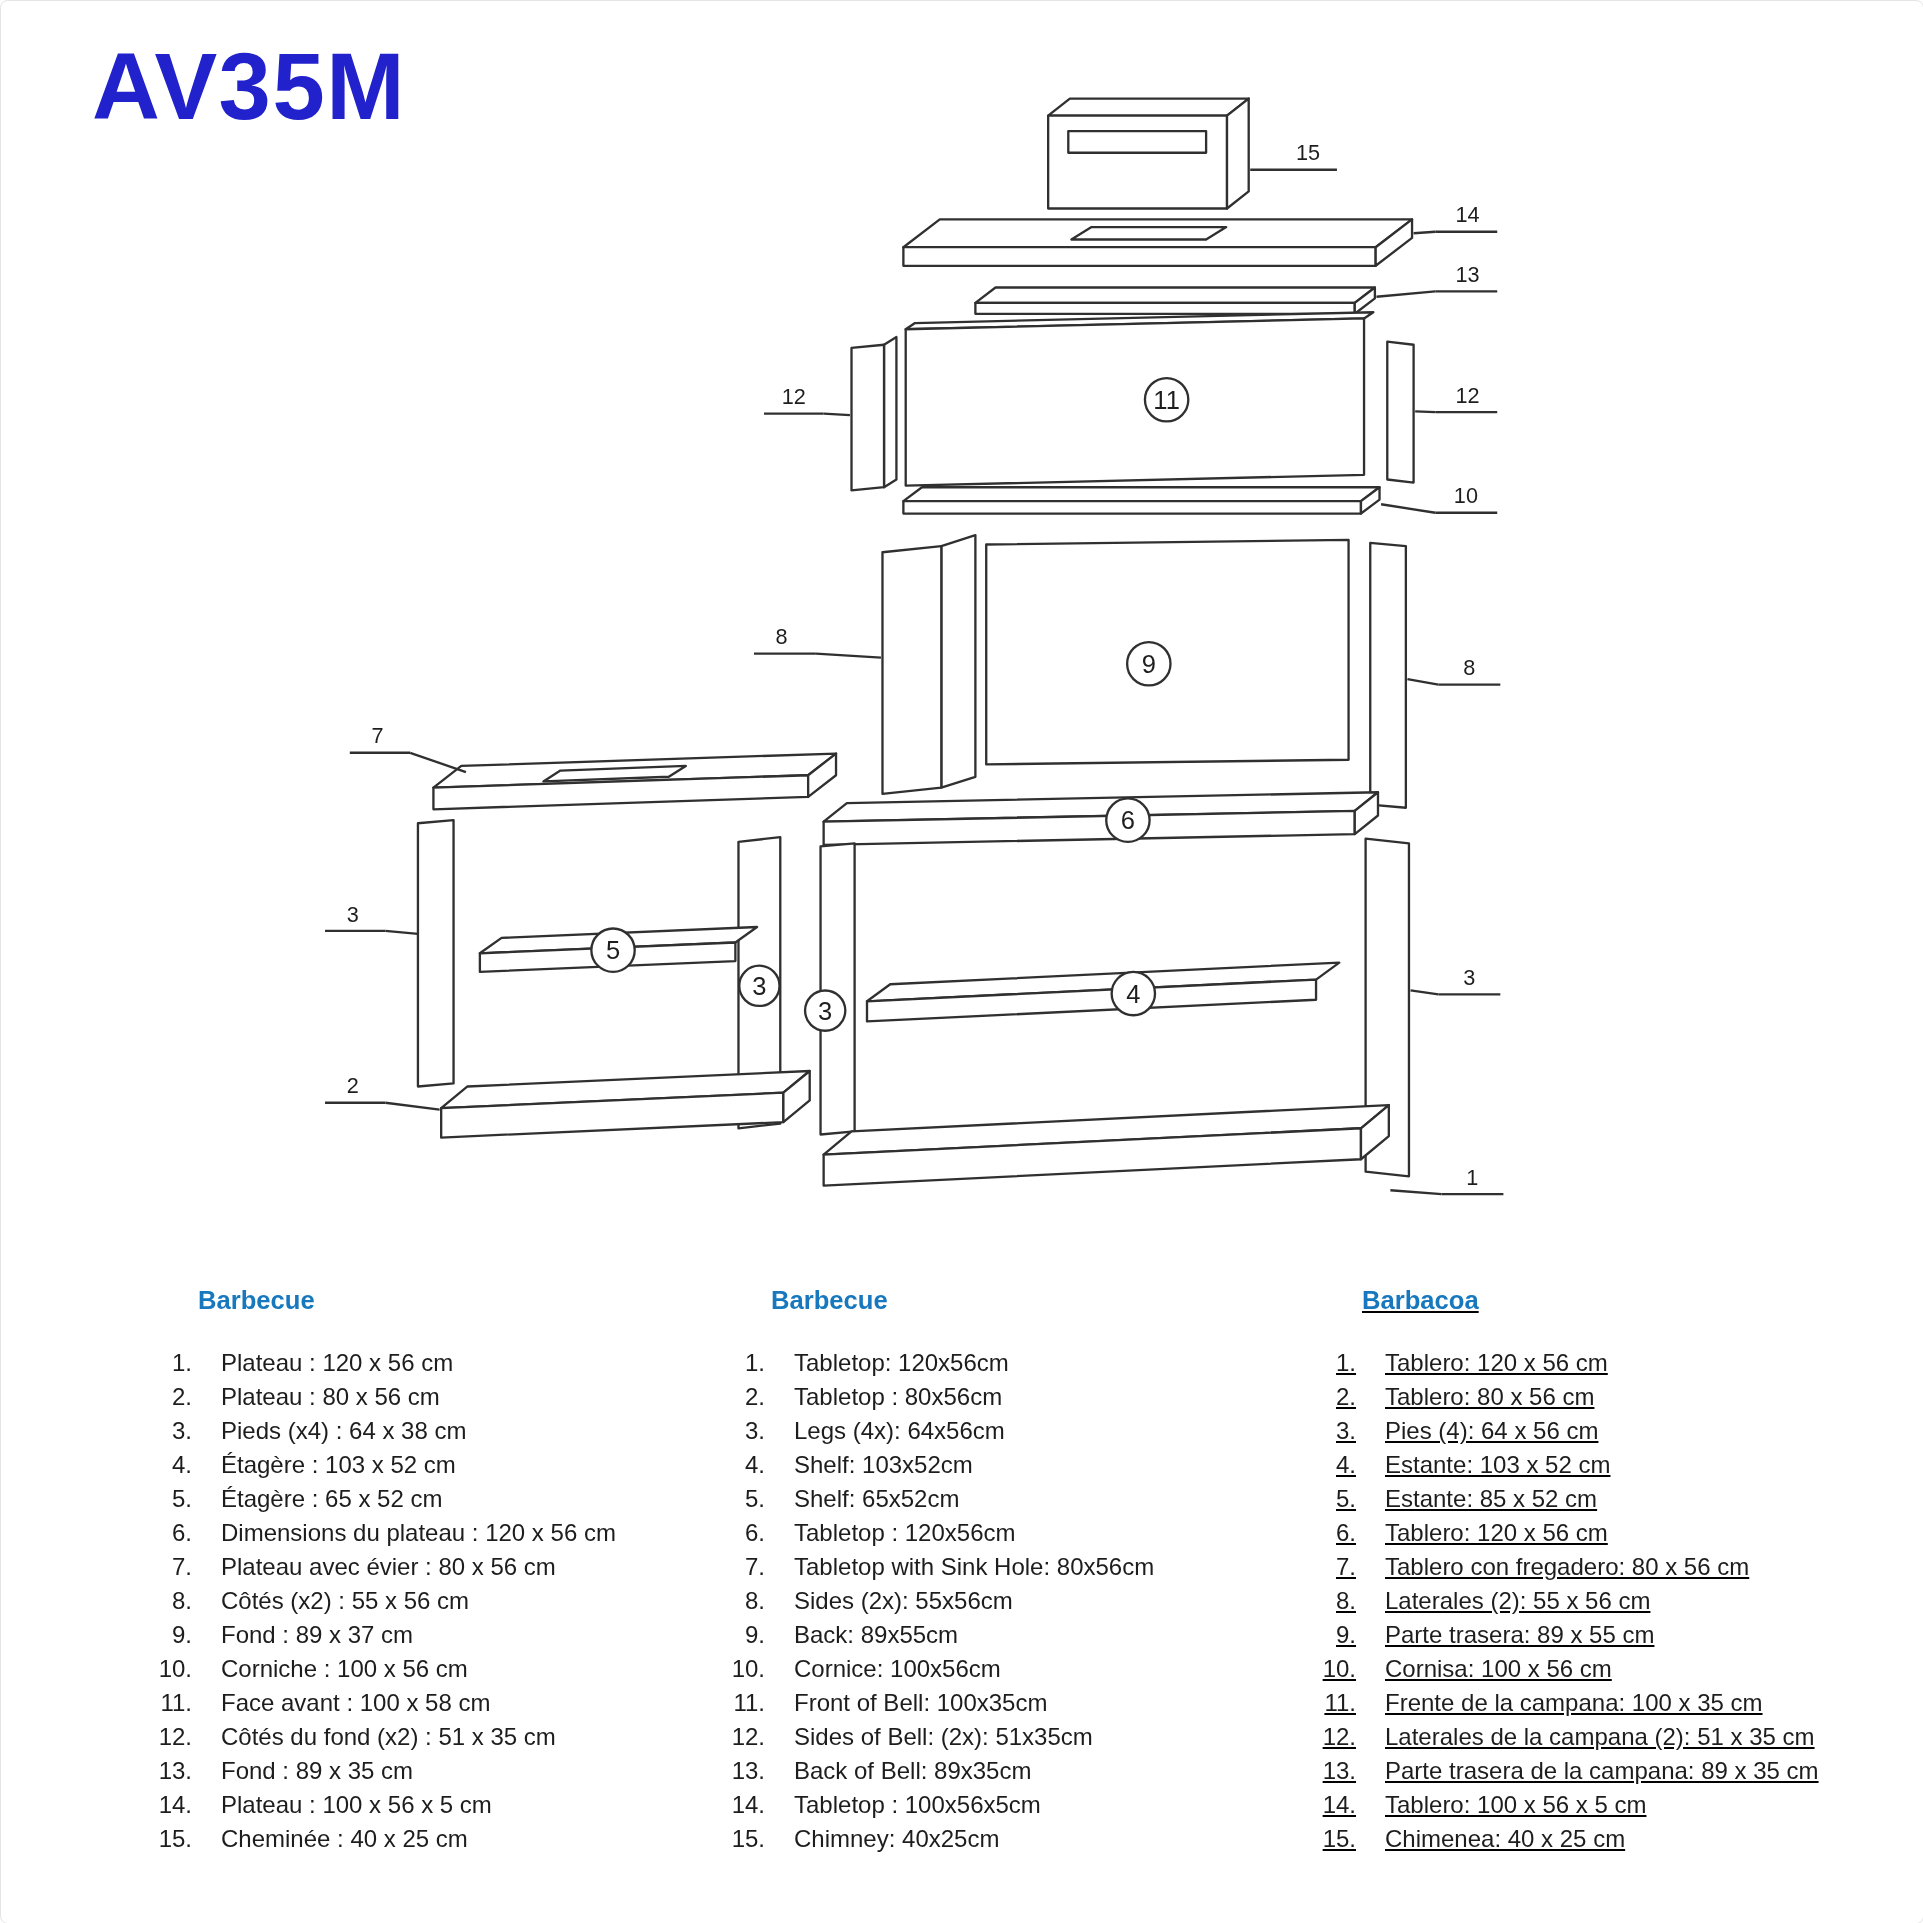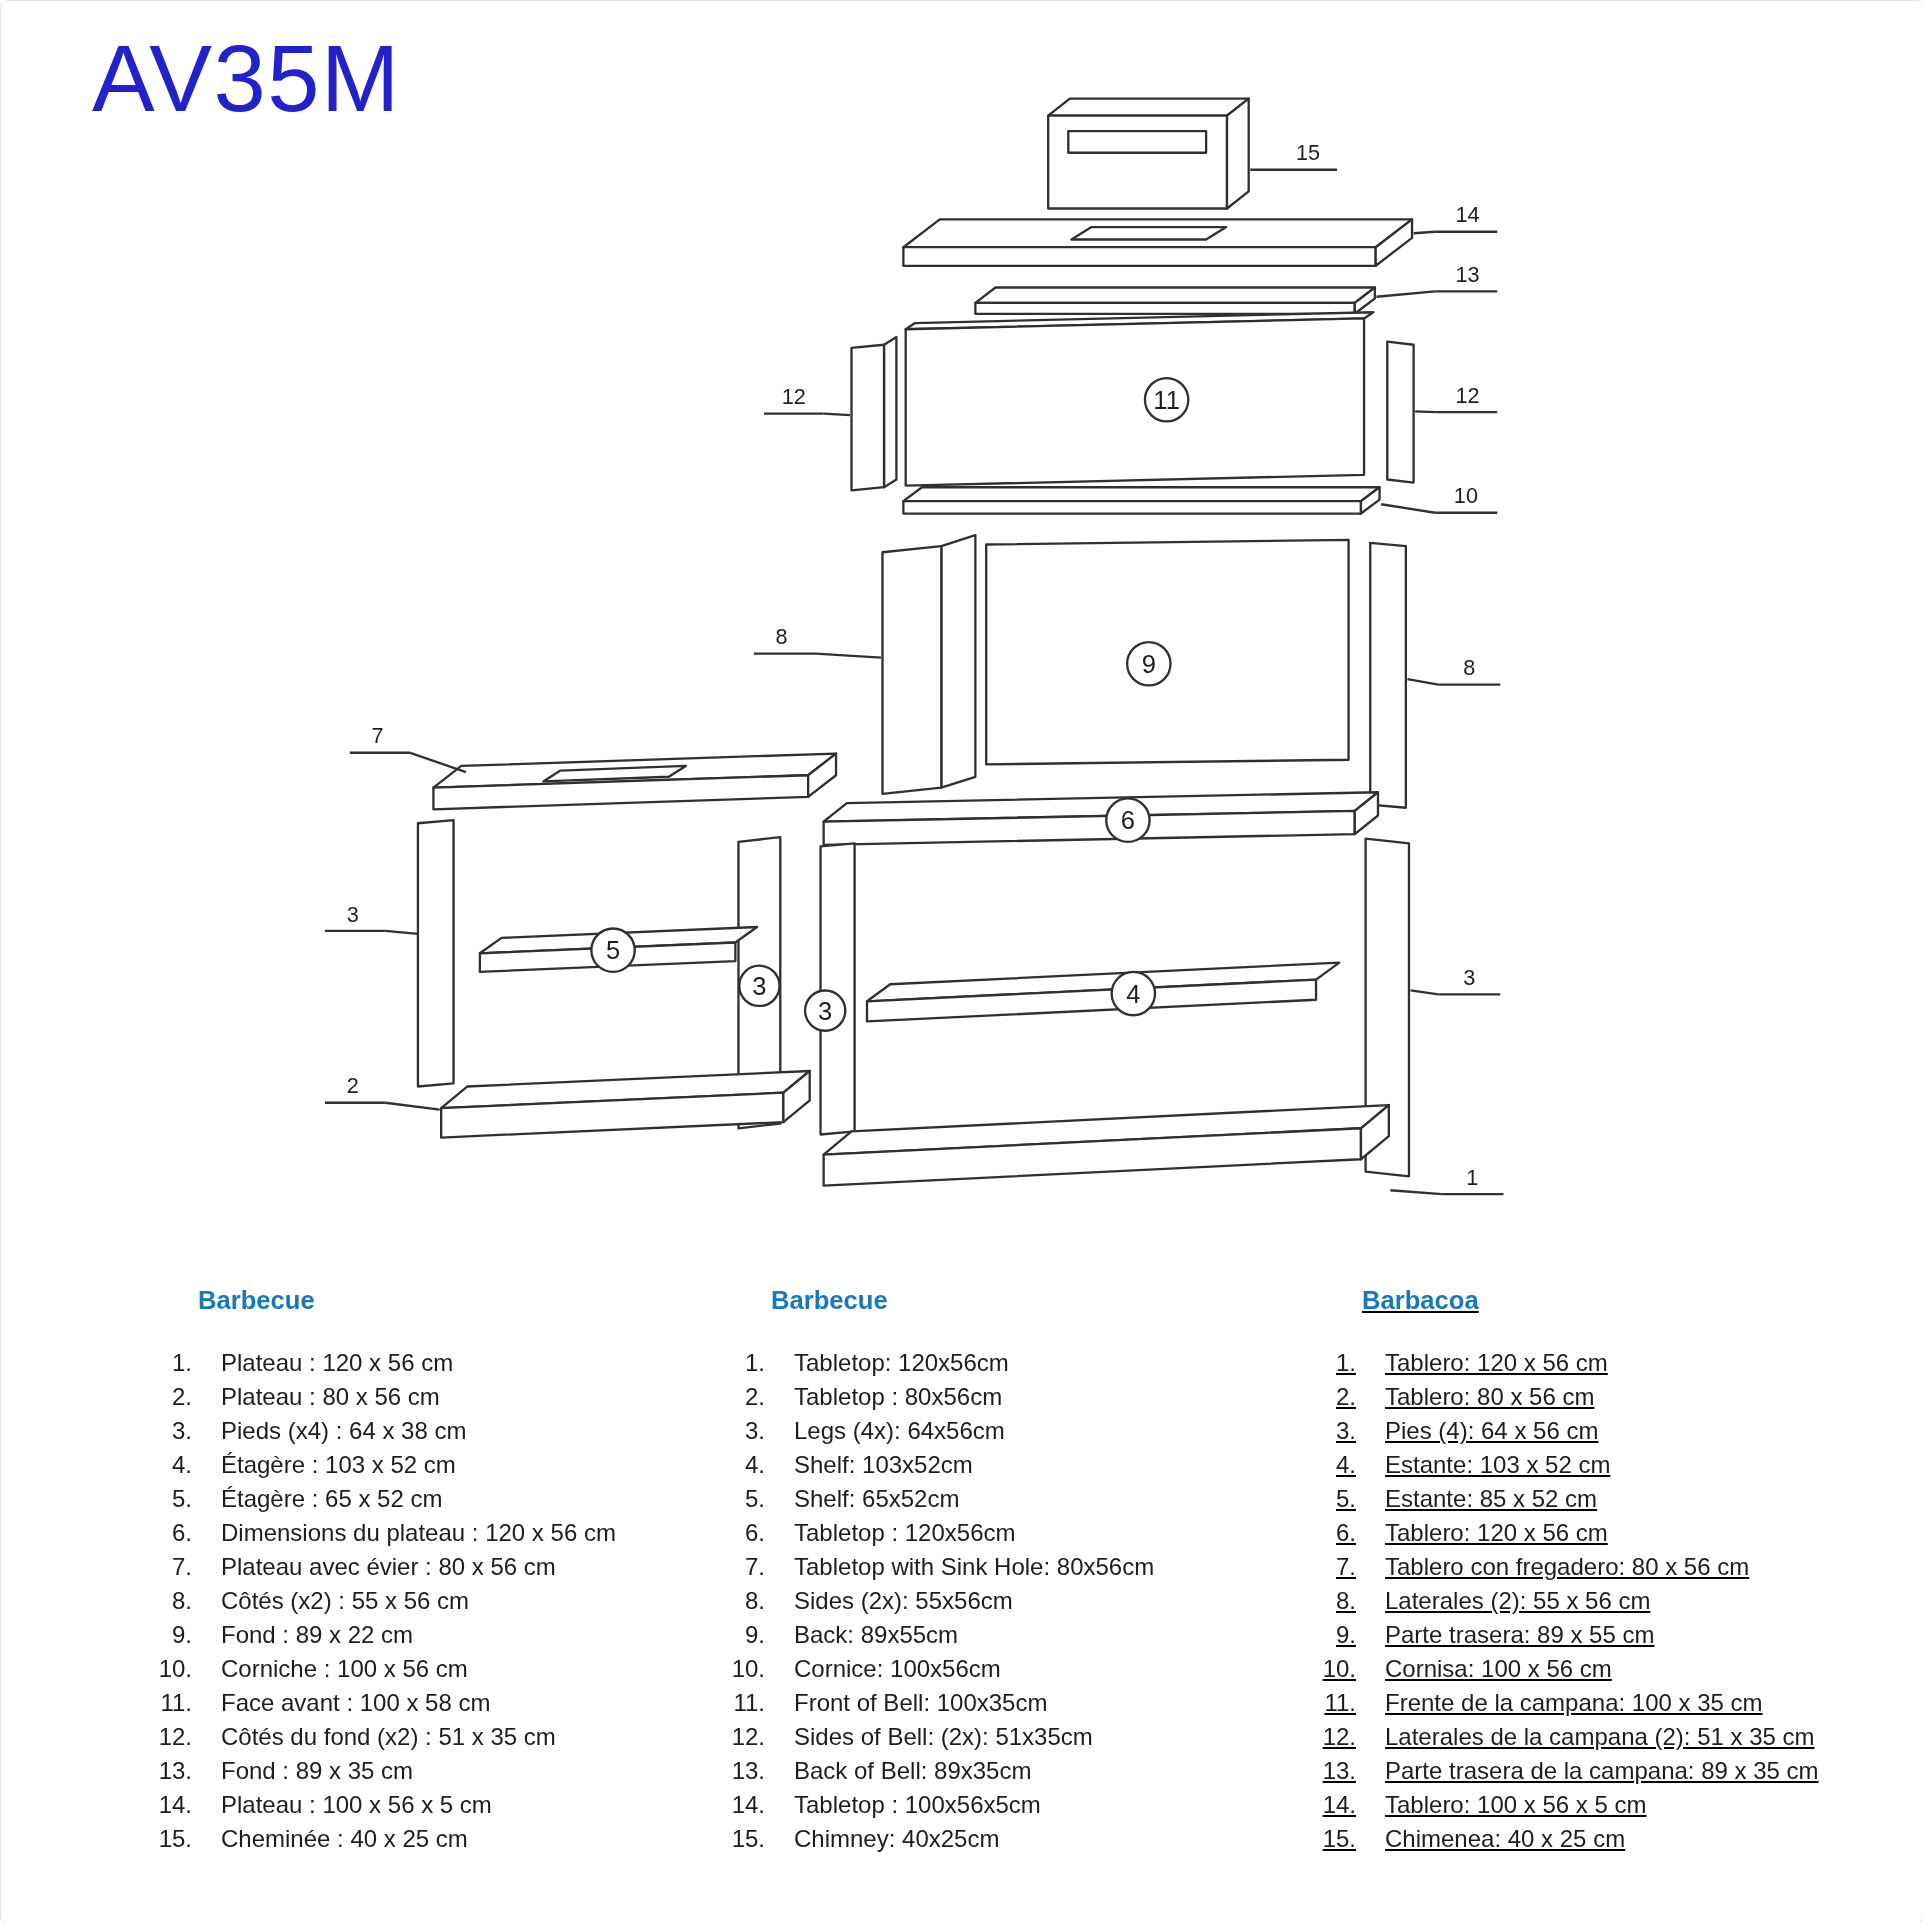--- a/index.html
+++ b/index.html
@@ -7,22 +7,22 @@
     position:relative;
     width:1924px;height:1924px;
     background:#fff;
     border:1.5px solid #e4e4e4;
     border-radius:7.7px;
     box-sizing:border-box;
     font-family:"Liberation Sans", sans-serif;
     overflow:hidden;
   }
   .title{
-    position:absolute;left:91px;top:24px;
-    font-size:94px;font-weight:normal;
+    position:absolute;left:91px;top:32px;
+    font-size:94px;font-weight:bold;
     color:var(--accent,#2222cc);
     letter-spacing:1.5px;
     text-align:right;
   }
   svg{position:absolute;left:0;top:0;}
   .ln{fill:#ffffff;stroke:#303030;stroke-width:3;stroke-linejoin:round;}
   .ld{stroke:#303030;stroke-width:3;fill:none;}
   .num{font-family:"Liberation Sans",sans-serif;font-size:28px;fill:#1e1e1e;}
   .cnum{font-family:"Liberation Sans",sans-serif;font-size:33px;fill:#1e1e1e;text-anchor:middle;dominant-baseline:central;}
   .lists{
@@ -277,21 +277,21 @@
           <li>
             <span class="num">7.</span>
             <span class="txt">Plateau avec évier : 80 x 56 cm</span>
           </li>
           <li>
             <span class="num">8.</span>
             <span class="txt">Côtés (x2) : 55 x 56 cm</span>
           </li>
           <li>
             <span class="num">9.</span>
-            <span class="txt">Fond : 89 x 22 cm</span>
+            <span class="txt">Fond : 89 x 37 cm</span>
           </li>
           <li>
             <span class="num">10.</span>
             <span class="txt">Corniche : 100 x 56 cm</span>
           </li>
           <li>
             <span class="num">11.</span>
             <span class="txt">Face avant : 100 x 58 cm</span>
           </li>
           <li>

